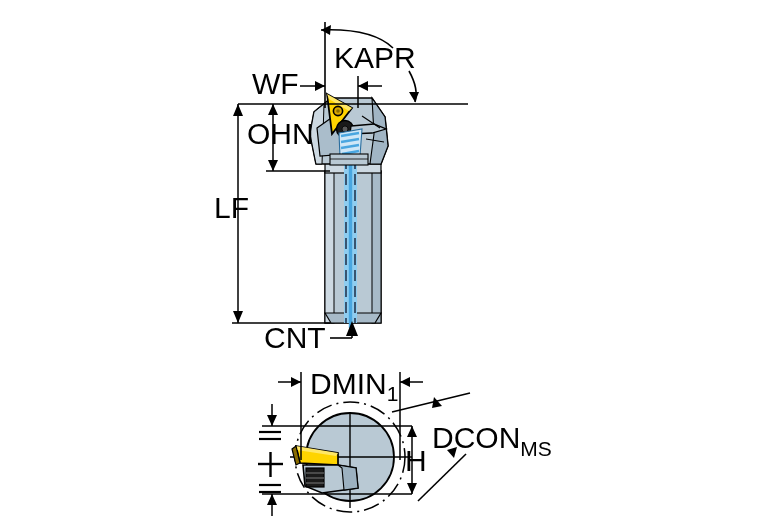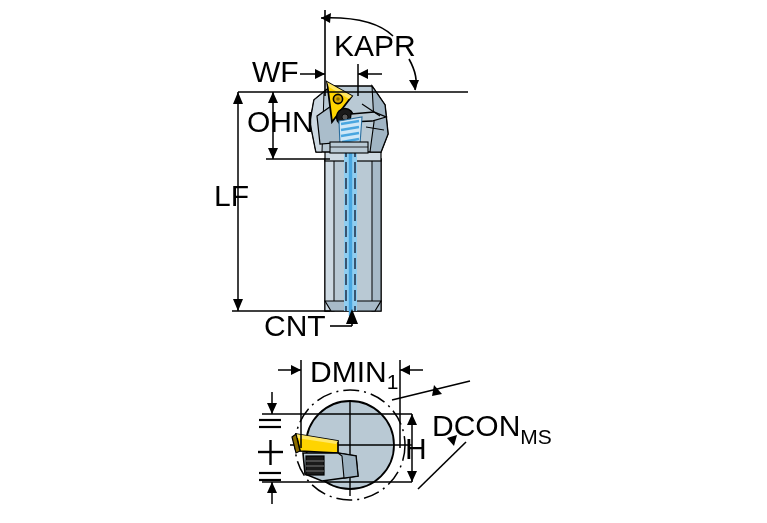--- a/index.html
+++ b/index.html
@@ -1,21 +1,21 @@
 <!DOCTYPE html>
 <html><head>
 <meta charset="utf-8">
 <style>
   html,body{margin:0;padding:0;background:#ffffff;}
   body{
     width:767px;height:523px;overflow:hidden;
     font-family:"Liberation Sans", sans-serif;
     position:relative;
   }
-  #stage{position:absolute;left:0;top:4px;width:767px;height:391px;}
+  #stage{position:absolute;left:0;top:16px;width:767px;height:391px;}
   svg{display:block;}
   .lbl{
     font-family:"Liberation Sans", sans-serif;
     font-weight:400;
     fill:#000000;
   }
   .lbl-main{font-size:30px;}
   .lbl-sub{font-size:21px;}
 </style>
 </head>

